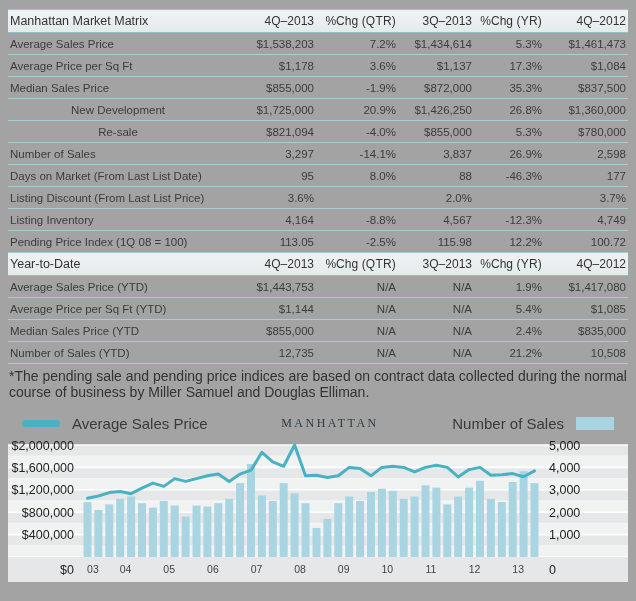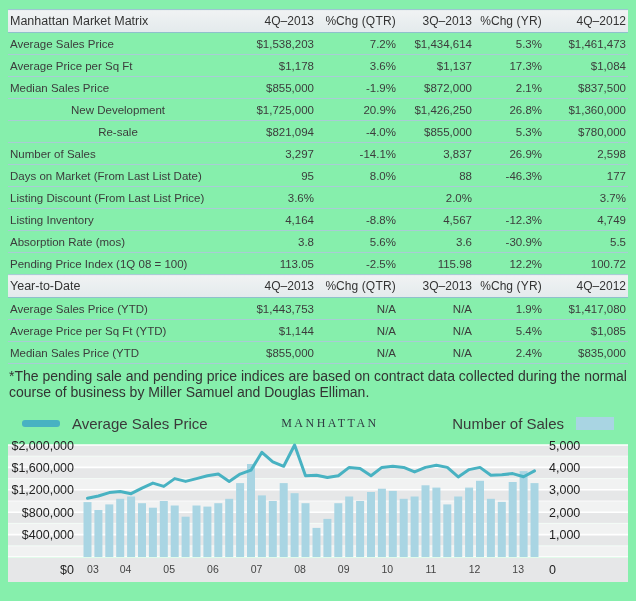--- a/index.html
+++ b/index.html
@@ -1,17 +1,17 @@
 <!DOCTYPE html>
 <html><head>
 <meta charset="utf-8">
 <style>
   * { margin:0; padding:0; box-sizing:border-box; }
   html,body { background:#ffffff; font-family:"Liberation Sans", sans-serif; color:#3c3c3c; }
-  .page { width:636px; height:601px; background:#86efac; padding:9px 8px 6px 8px; overflow:hidden; }
+  .page { width:636px; height:601px; background:#a3a3a3; padding:9px 8px 6px 8px; overflow:hidden; }
 
   
   table.matrix { width:620px; border-collapse:collapse; table-layout:fixed; }
   table.matrix td { font-size:11.5px; padding:0 2px; height:22px; vertical-align:middle;
                    border-bottom:1px solid #a9ccd5; white-space:nowrap; overflow:hidden; }
   table.matrix tr.hdr td { background:linear-gradient(#f0f2f3,#e3eaec); font-size:12px; color:#333;
                    border-top:1px solid #9dc6d1; border-bottom:1px solid #8fc0cc; height:23px; }
   table.matrix tr.hdr td.lbl { font-size:12.5px; }
   td.lbl  { text-align:left; padding-left:5px; }
   td.lbl.indent { text-align:center; padding-right:10px; }
@@ -67,21 +67,21 @@
           <td class="num">3.6%</td>
           <td class="num">$1,137</td>
           <td class="num">17.3%</td>
           <td class="num">$1,084</td>
         </tr>
         <tr>
           <td class="lbl">Median Sales Price</td>
           <td class="num">$855,000</td>
           <td class="num">-1.9%</td>
           <td class="num">$872,000</td>
-          <td class="num">2.1%</td>
+          <td class="num">35.3%</td>
           <td class="num">$837,500</td>
         </tr>
         <tr>
           <td class="lbl indent">New Development</td>
           <td class="num">$1,725,000</td>
           <td class="num">20.9%</td>
           <td class="num">$1,426,250</td>
           <td class="num">26.8%</td>
           <td class="num">$1,360,000</td>
         </tr>
@@ -117,28 +117,20 @@
           <td class="num"></td>
           <td class="num">3.7%</td>
         </tr>
         <tr>
           <td class="lbl">Listing Inventory</td>
           <td class="num">4,164</td>
           <td class="num">-8.8%</td>
           <td class="num">4,567</td>
           <td class="num">-12.3%</td>
           <td class="num">4,749</td>
-        </tr>
-        <tr>
-          <td class="lbl">Absorption Rate (mos)</td>
-          <td class="num">3.8</td>
-          <td class="num">5.6%</td>
-          <td class="num">3.6</td>
-          <td class="num">-30.9%</td>
-          <td class="num">5.5</td>
         </tr>
         <tr>
           <td class="lbl">Pending Price Index (1Q 08 = 100)</td>
           <td class="num">113.05</td>
           <td class="num">-2.5%</td>
           <td class="num">115.98</td>
           <td class="num">12.2%</td>
           <td class="num">100.72</td>
         </tr>
         <tr class="hdr">
@@ -165,20 +157,28 @@
           <td class="num">5.4%</td>
           <td class="num">$1,085</td>
         </tr>
         <tr>
           <td class="lbl">Median Sales Price (YTD</td>
           <td class="num">$855,000</td>
           <td class="num">N/A</td>
           <td class="num">N/A</td>
           <td class="num">2.4%</td>
           <td class="num">$835,000</td>
+        </tr>
+        <tr>
+          <td class="lbl">Number of Sales (YTD)</td>
+          <td class="num">12,735</td>
+          <td class="num">N/A</td>
+          <td class="num">N/A</td>
+          <td class="num">21.2%</td>
+          <td class="num">10,508</td>
         </tr>
       </tbody>
   </table>
 
   <div class="footnote">*The pending sale and pending price indices are based on contract data collected during the normal course of business by Miller Samuel and Douglas Elliman.</div>
 
   <div class="chart-wrap">
     <div class="legend">
       <span class="swatch-line"></span>
       <span class="legend-label">Average Sales Price</span>

